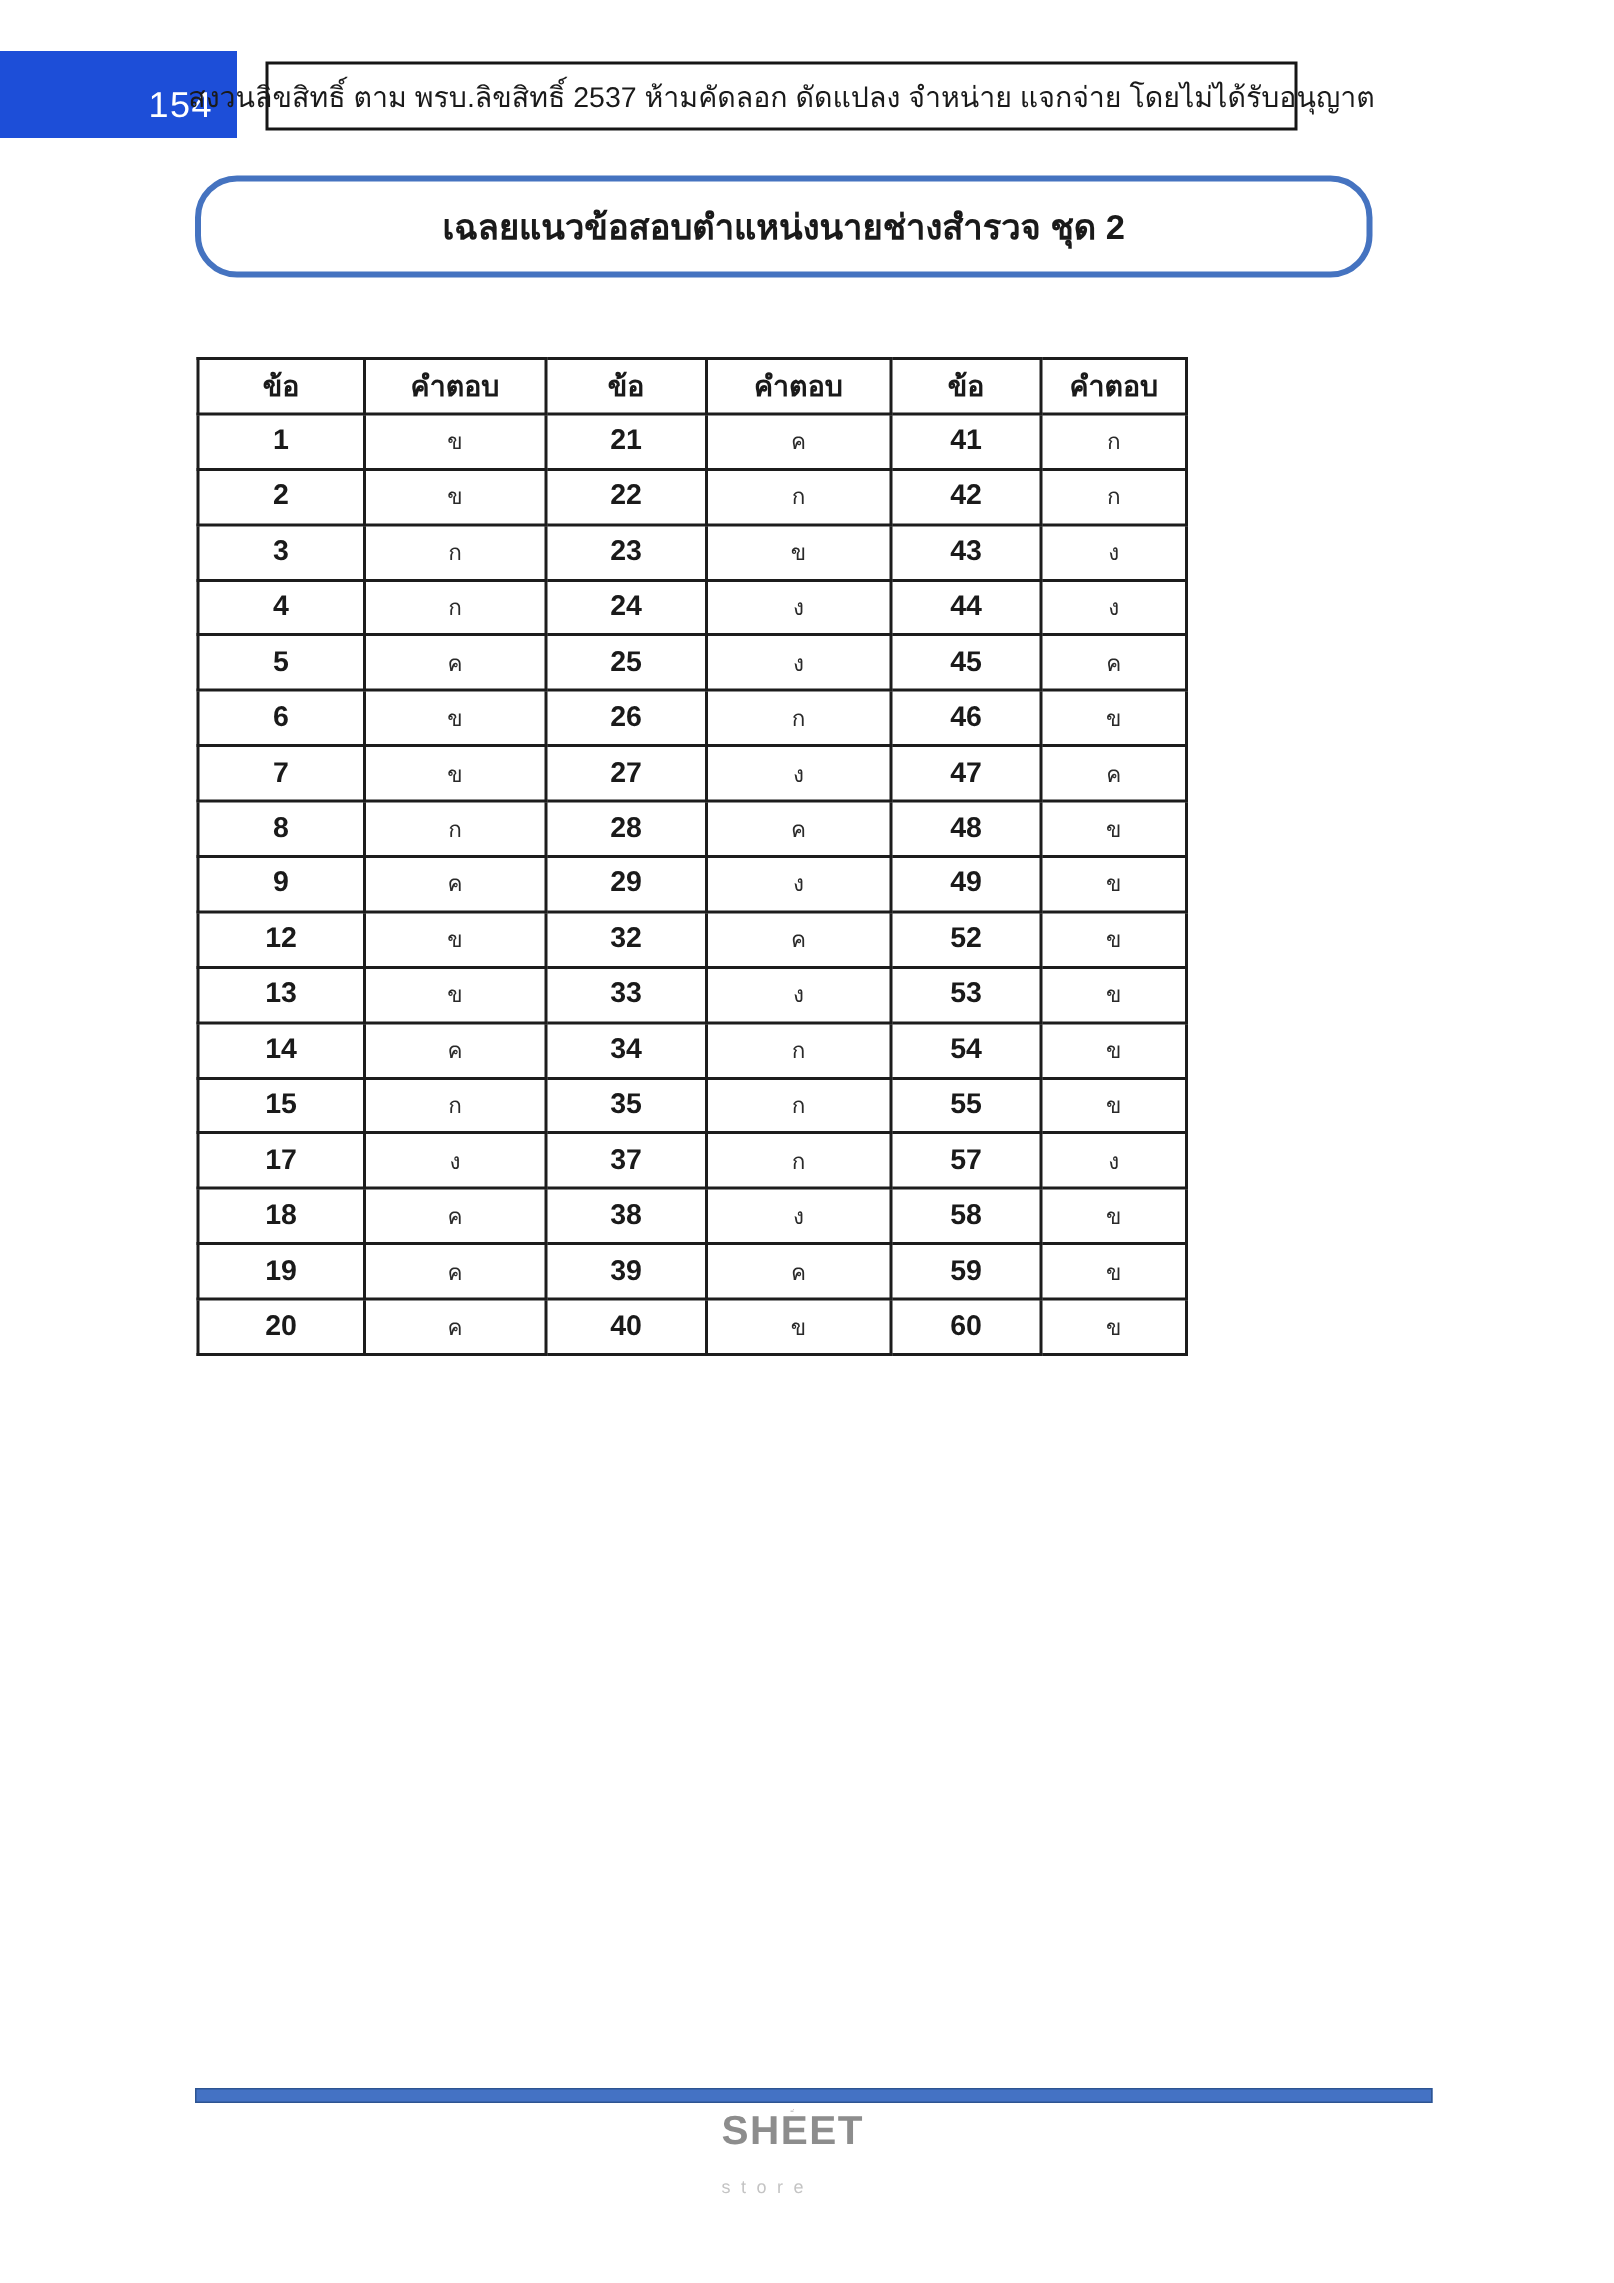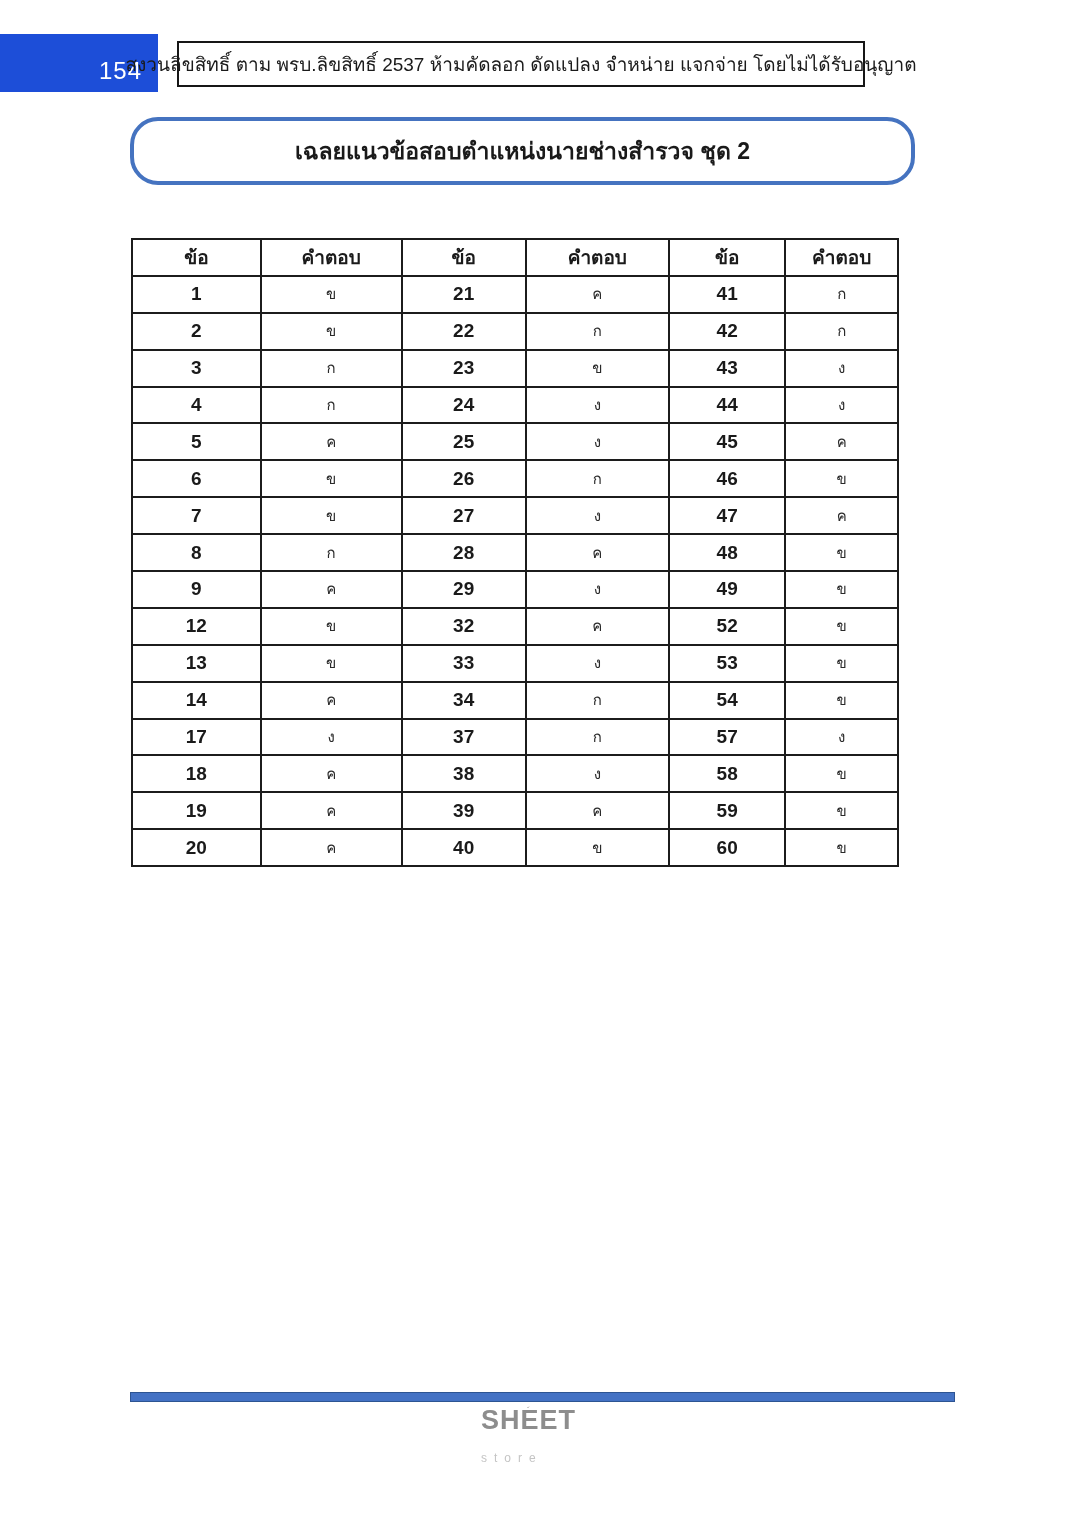--- a/index.html
+++ b/index.html
@@ -20,21 +20,21 @@
     display:flex; align-items:center; justify-content:center;
     font-size:19px; white-space:nowrap;
   }
   .title-box {
     position:absolute; left:130px; top:117px; width:785px; height:68px;
     border:4px solid #4573c0; border-radius:28px; background:#ffffff;
     display:flex; align-items:center; justify-content:center;
     font-size:23px; font-weight:bold;
   }
   table.answer-table {
-    position:absolute; left:131px; top:238px; width:768px;
+    position:absolute; left:131px; top:238px; width:661px;
     border-collapse:collapse; table-layout:fixed;
   }
   .answer-table th, .answer-table td {
     border:2px solid #1c1c1c; text-align:center; vertical-align:middle;
     height:36.9px; background:#ffffff;
   }
   .answer-table th { font-size:19px; font-weight:bold; }
   .answer-table td.qnum { font-size:19px; font-weight:600; }
   .answer-table td.ans  { font-size:15px; font-weight:400; color:#2a2a2a; }
   .footer-rule {
@@ -180,20 +180,28 @@
       </tr>
       <tr>
         <td class="qnum">14</td>
         <td class="ans">ค</td>
         <td class="qnum">34</td>
         <td class="ans">ก</td>
         <td class="qnum">54</td>
         <td class="ans">ข</td>
       </tr>
       <tr>
+        <td class="qnum">15</td>
+        <td class="ans">ก</td>
+        <td class="qnum">35</td>
+        <td class="ans">ก</td>
+        <td class="qnum">55</td>
+        <td class="ans">ข</td>
+      </tr>
+      <tr>
         <td class="qnum">17</td>
         <td class="ans">ง</td>
         <td class="qnum">37</td>
         <td class="ans">ก</td>
         <td class="qnum">57</td>
         <td class="ans">ง</td>
       </tr>
       <tr>
         <td class="qnum">18</td>
         <td class="ans">ค</td>

